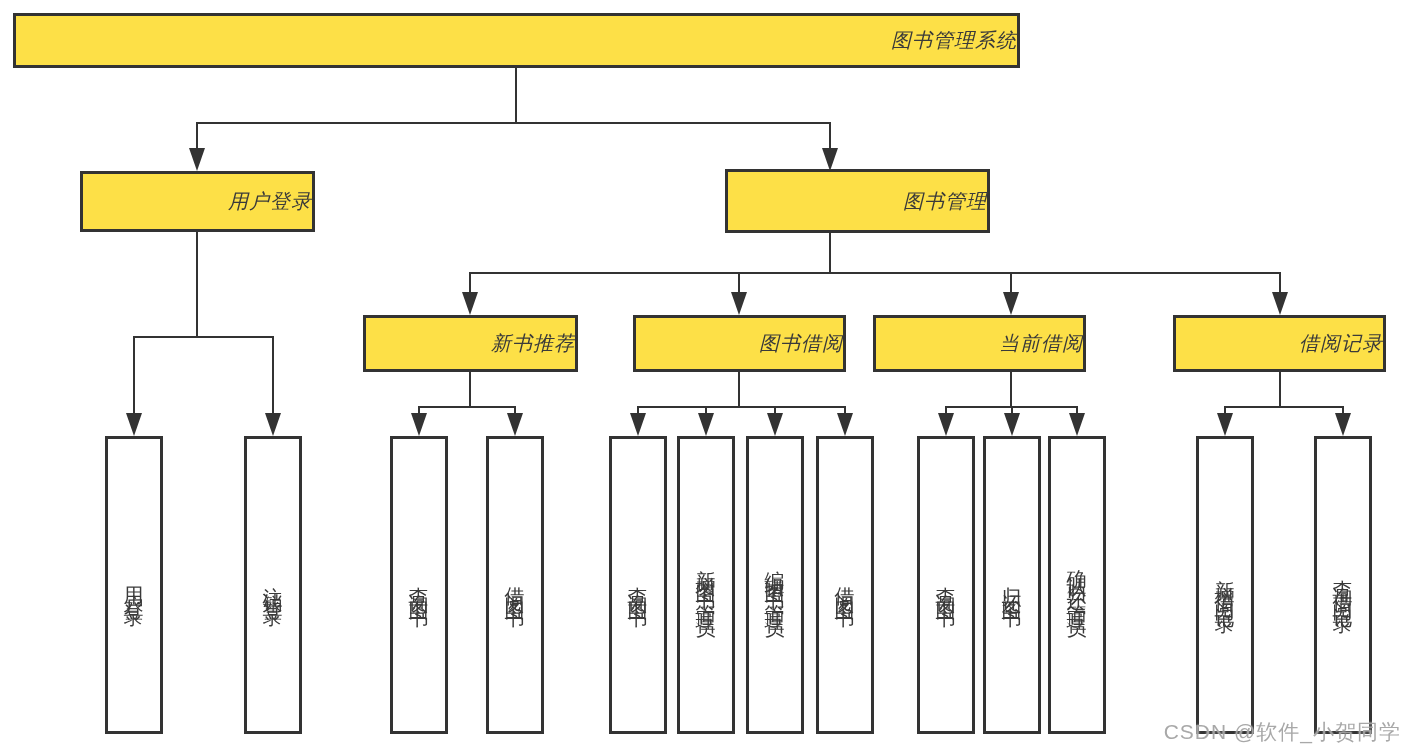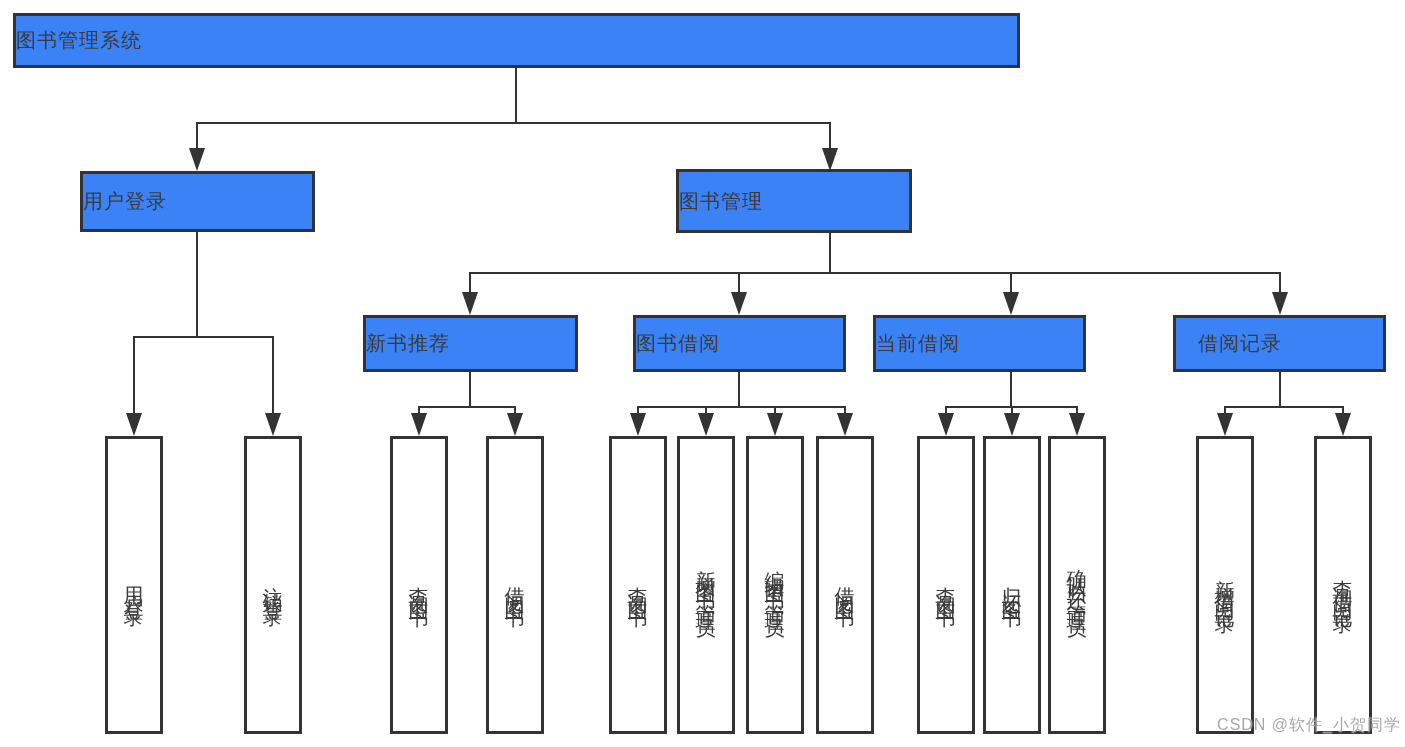--- a/index.html
+++ b/index.html
@@ -12,27 +12,28 @@
     position: relative;
     width: 1405px;
     height: 747px;
     background: #ffffff;
     overflow: hidden;
   }
   .node {
     position: absolute;
     box-sizing: border-box;
     border: 3px solid #333333;
-    background: #3b82f6;
+    background: #fde047;
     color: #3a3a3a;
     display: flex;
     align-items: center;
-    justify-content: flex-start;
+    justify-content: flex-end;
     font-size: 20px;
     letter-spacing: 1px;
+    font-style: italic;
   }
   .leaf {
     position: absolute;
     box-sizing: border-box;
     border: 3px solid #333333;
     background: #ffffff;
     color: #3a3a3a;
     width: 58px;
     top: 436px;
     height: 298px;
@@ -57,22 +58,22 @@
     position: absolute;
     width: 0;
     height: 0;
     border-left: 8px solid transparent;
     border-right: 8px solid transparent;
     border-top: 23px solid #333333;
   }
   .watermark {
     position: absolute;
     right: 4px;
-    bottom: 11px;
-    font-size: 16px;
+    bottom: 1px;
+    font-size: 21px;
     color: rgba(158,158,158,0.9);
     text-shadow: 0 0 2px rgba(255,255,255,0.9);
     letter-spacing: 1px;
     pointer-events: none;
   }
 </style>
 </head>
 <body>
 
 <div id="canvas">
@@ -84,21 +85,21 @@
   <div class="vline" style="left:515px; top:68px; height:54px;"></div>
   <div class="hline" style="left:196px; top:122px; width:635px;"></div>
   <div class="vline" style="left:196px; top:122px; height:30px;"></div>
   <div class="arrow" style="left:189px; top:148px;"></div>
   <div class="vline" style="left:829px; top:122px; height:30px;"></div>
   <div class="arrow" style="left:822px; top:148px;"></div>
 
   <div class="node" style="left:80px; top:171px; width:235px; height:61px;">
     <span>用户登录</span>
   </div>
-  <div class="node" style="left:676px; top:169px; width:236px; height:64px;">
+  <div class="node" style="left:725px; top:169px; width:265px; height:64px;">
     <span>图书管理</span>
   </div>
 
   <div class="vline" style="left:196px; top:232px; height:104px;"></div>
   <div class="hline" style="left:133px; top:336px; width:141px;"></div>
   <div class="vline" style="left:133px; top:336px; height:80px;"></div>
   <div class="arrow" style="left:126px; top:413px;"></div>
   <div class="vline" style="left:272px; top:336px; height:80px;"></div>
   <div class="arrow" style="left:265px; top:413px;"></div>
 

